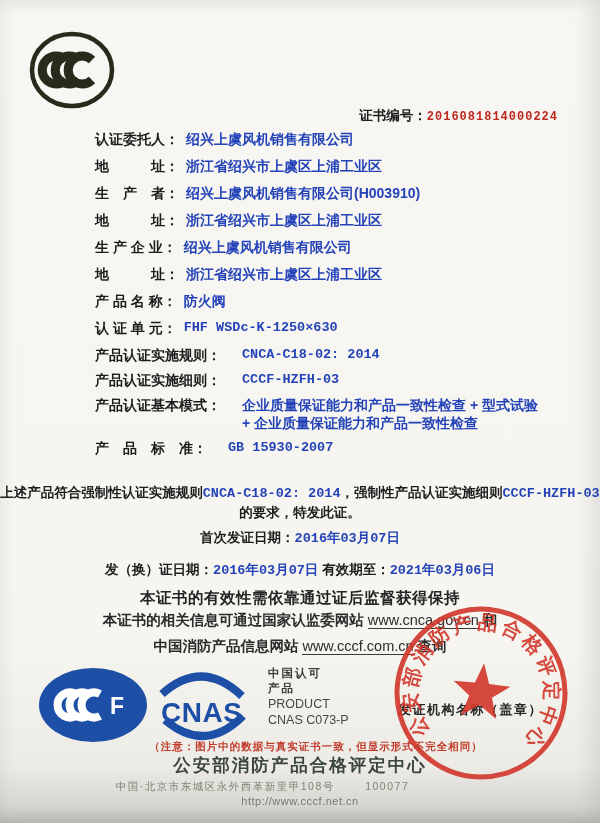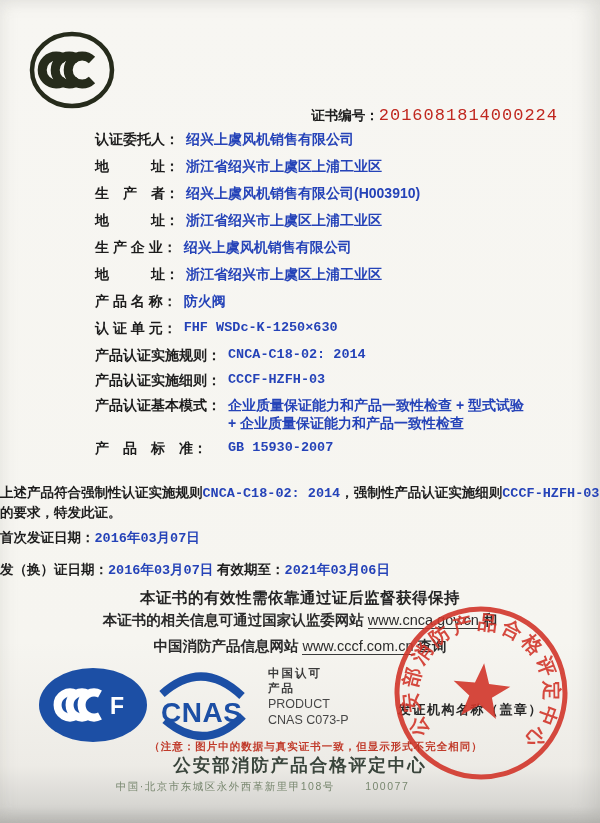--- a/index.html
+++ b/index.html
@@ -9,34 +9,34 @@
     background:linear-gradient(180deg,#f7f6f2 0%,#f6f5f0 78%,#edebe6 93%,#d6d5d1 98%,#bcbbb7 100%);
     box-shadow:inset -10px 0 18px rgba(150,150,145,.22), inset 6px 0 14px rgba(170,170,165,.12);
   }
   
   .ccc-mark{position:absolute;left:26px;top:28px;width:92px;height:84px;}
   .title-block{position:absolute;left:110px;top:36px;width:470px;text-align:center;}
   .title{font-size:23px;font-weight:bold;letter-spacing:6px;color:#3a3a3a;}
   .subtitle{margin-top:9px;font-size:12.5px;letter-spacing:.4px;color:#4c4c4c;}
   .cert-no{position:absolute;left:0;top:106px;width:558px;text-align:right;}
   .cert-no .lab{font-size:13.5px;font-weight:bold;color:#1d1d1d;}
-  .cert-no .num{font-family:"Liberation Mono","DejaVu Sans Mono",monospace;font-size:17px;font-weight:normal;color:#c0271f;letter-spacing:1px;margin-top:7px;}
+  .cert-no .num{font-family:"Liberation Mono","DejaVu Sans Mono",monospace;font-size:12px;font-weight:bold;color:#c0271f;letter-spacing:1px;margin-top:7px;}
   
   .fields{position:absolute;left:95px;top:130px;width:482px;}
   .frow{display:flex;align-items:flex-start;line-height:18px;margin-bottom:9px;font-size:14px;}
   .frow .lab{font-weight:bold;color:#1c1c1c;white-space:pre;margin-right:7px;flex:none;text-align:right;}
   .frow .val{color:#2543b8;font-weight:600;}
   .mono{font-family:"Liberation Mono","DejaVu Sans Mono",monospace;font-size:13.5px;font-weight:bold;}
   .frow.gap-top{margin-top:7px;}
-  .frow.tight{margin-bottom:7px;}
+  .frow.tight{margin-bottom:7px;gap:14px;}
   .val-indent{margin-left:28px;}
   .val-indent2{margin-left:14px;}
   .val2{line-height:17px;}
   
-  .statement{position:absolute;left:0;top:483px;width:600px;text-align:left;color:#1d1d1d;}
+  .statement{position:absolute;left:0;top:483px;width:600px;text-align:center;color:#1d1d1d;}
   .statement .l{font-size:13.5px;font-weight:bold;line-height:19px;}
   .blue{color:#2543b8;font-weight:bold;}
   .st-issue{margin-top:6px;}
   .st-reissue{margin-top:12px;}
   
   .keepline{position:absolute;left:0;top:588px;width:600px;text-align:center;font-size:15.5px;font-weight:bold;color:#242424;letter-spacing:.5px;}
   .links{position:absolute;left:0;top:611px;width:600px;text-align:center;font-size:14.5px;font-weight:bold;color:#2b2b2b;}
   .links .row2{margin-top:7px;}
   .url{font-family:"Liberation Sans",sans-serif;font-weight:normal;border-bottom:1.2px solid #3a3a3a;padding-bottom:0;}
   
@@ -184,14 +184,15 @@
     </text>
   </svg>
 
   <div class="red-note">（注意：图片中的数据与真实证书一致，但显示形式不完全相同）</div>
 
   <div class="issuer-name">公安部消防产品合格评定中心</div>
   <div class="issuer-addr">
     <span>中国·北京市东城区永外西革新里甲108号</span>
     <span class="pc">100077</span>
   </div>
+  <div class="issuer-web">http://www.cccf.net.cn</div>
 
 </div>
 
 </body></html>

